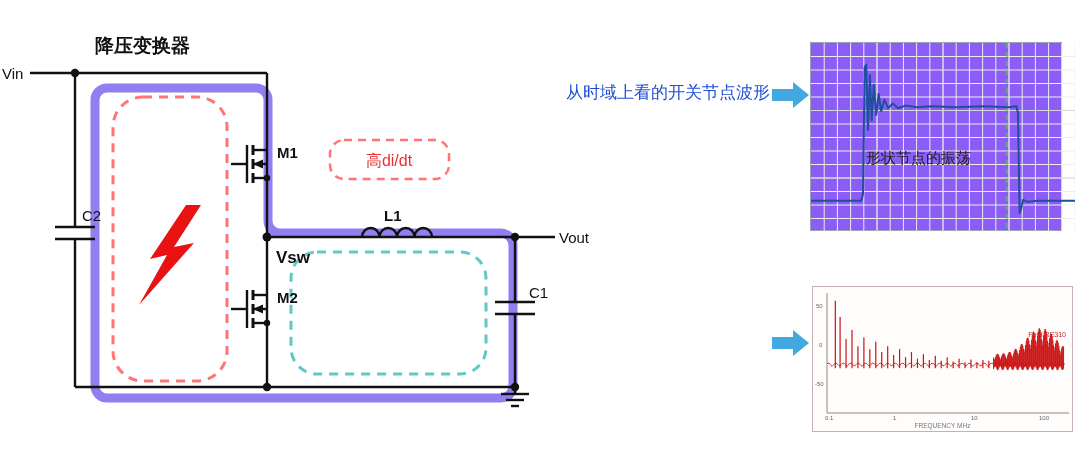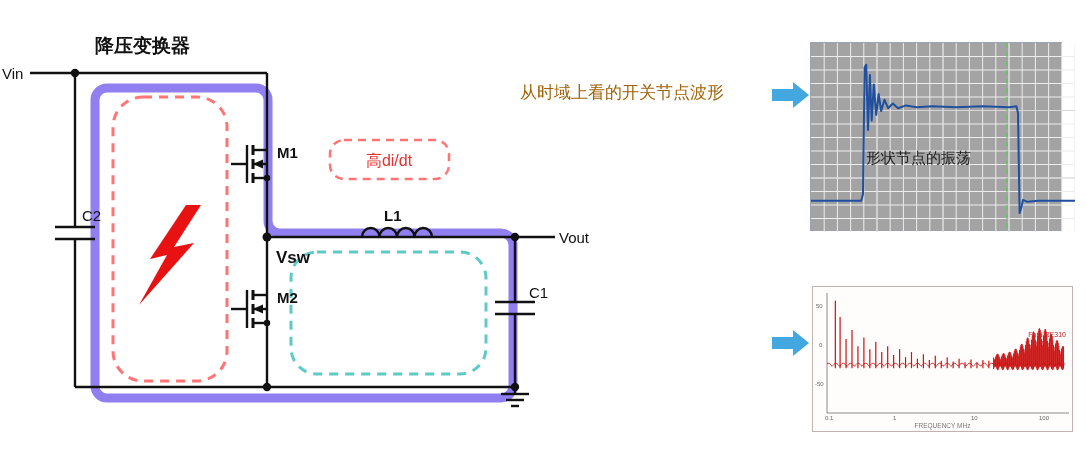--- a/index.html
+++ b/index.html
@@ -2,24 +2,24 @@
 <html><head>
 <meta charset="utf-8">
 <style>
   *{margin:0;padding:0;box-sizing:border-box}
   body{background:#ffffff;font-family:"Liberation Sans","DejaVu Sans",sans-serif}
   .canvas{position:relative;width:1086px;height:466px;background:#fff;overflow:hidden}
   svg text{font-family:"Liberation Sans","DejaVu Sans",sans-serif}
   .wire line,.wire path{stroke:#111;stroke-width:2.4;fill:none}
   .node{fill:#111}
   .lbl{fill:#111}
-  .annot{position:absolute;width:250px;font-size:17px;color:#a16207;text-align:left;white-space:nowrap}
+  .annot{position:absolute;width:250px;font-size:17px;color:#1d4ed8;text-align:right;white-space:nowrap}
   .arrow{position:absolute}
   .scope-panel{position:absolute;left:810px;top:42px;width:252px;height:189px;
-               border:1px solid #9aa4b0;background:#a3a3a3}
+               border:1px solid #9aa4b0;background:#8b5cf6}
   .ringing{position:absolute;left:55px;top:106px;font-size:15px;color:#222;white-space:nowrap}
   .spec-panel{position:absolute;left:812px;top:286px;width:261px;height:146px;
               border:1px solid #c3b2ae;background:#fffdfc}
   .spec-ytick,.spec-xtick{position:absolute;font-size:6px;color:#666;line-height:6px}
   .spec-caption{position:absolute;left:0;right:0;top:135px;text-align:center;font-size:6.5px;color:#777}
   .spec-corner{position:absolute;right:6px;top:44px;font-size:7px;color:#c22222}
 </style>
 </head>
 <body>
 

